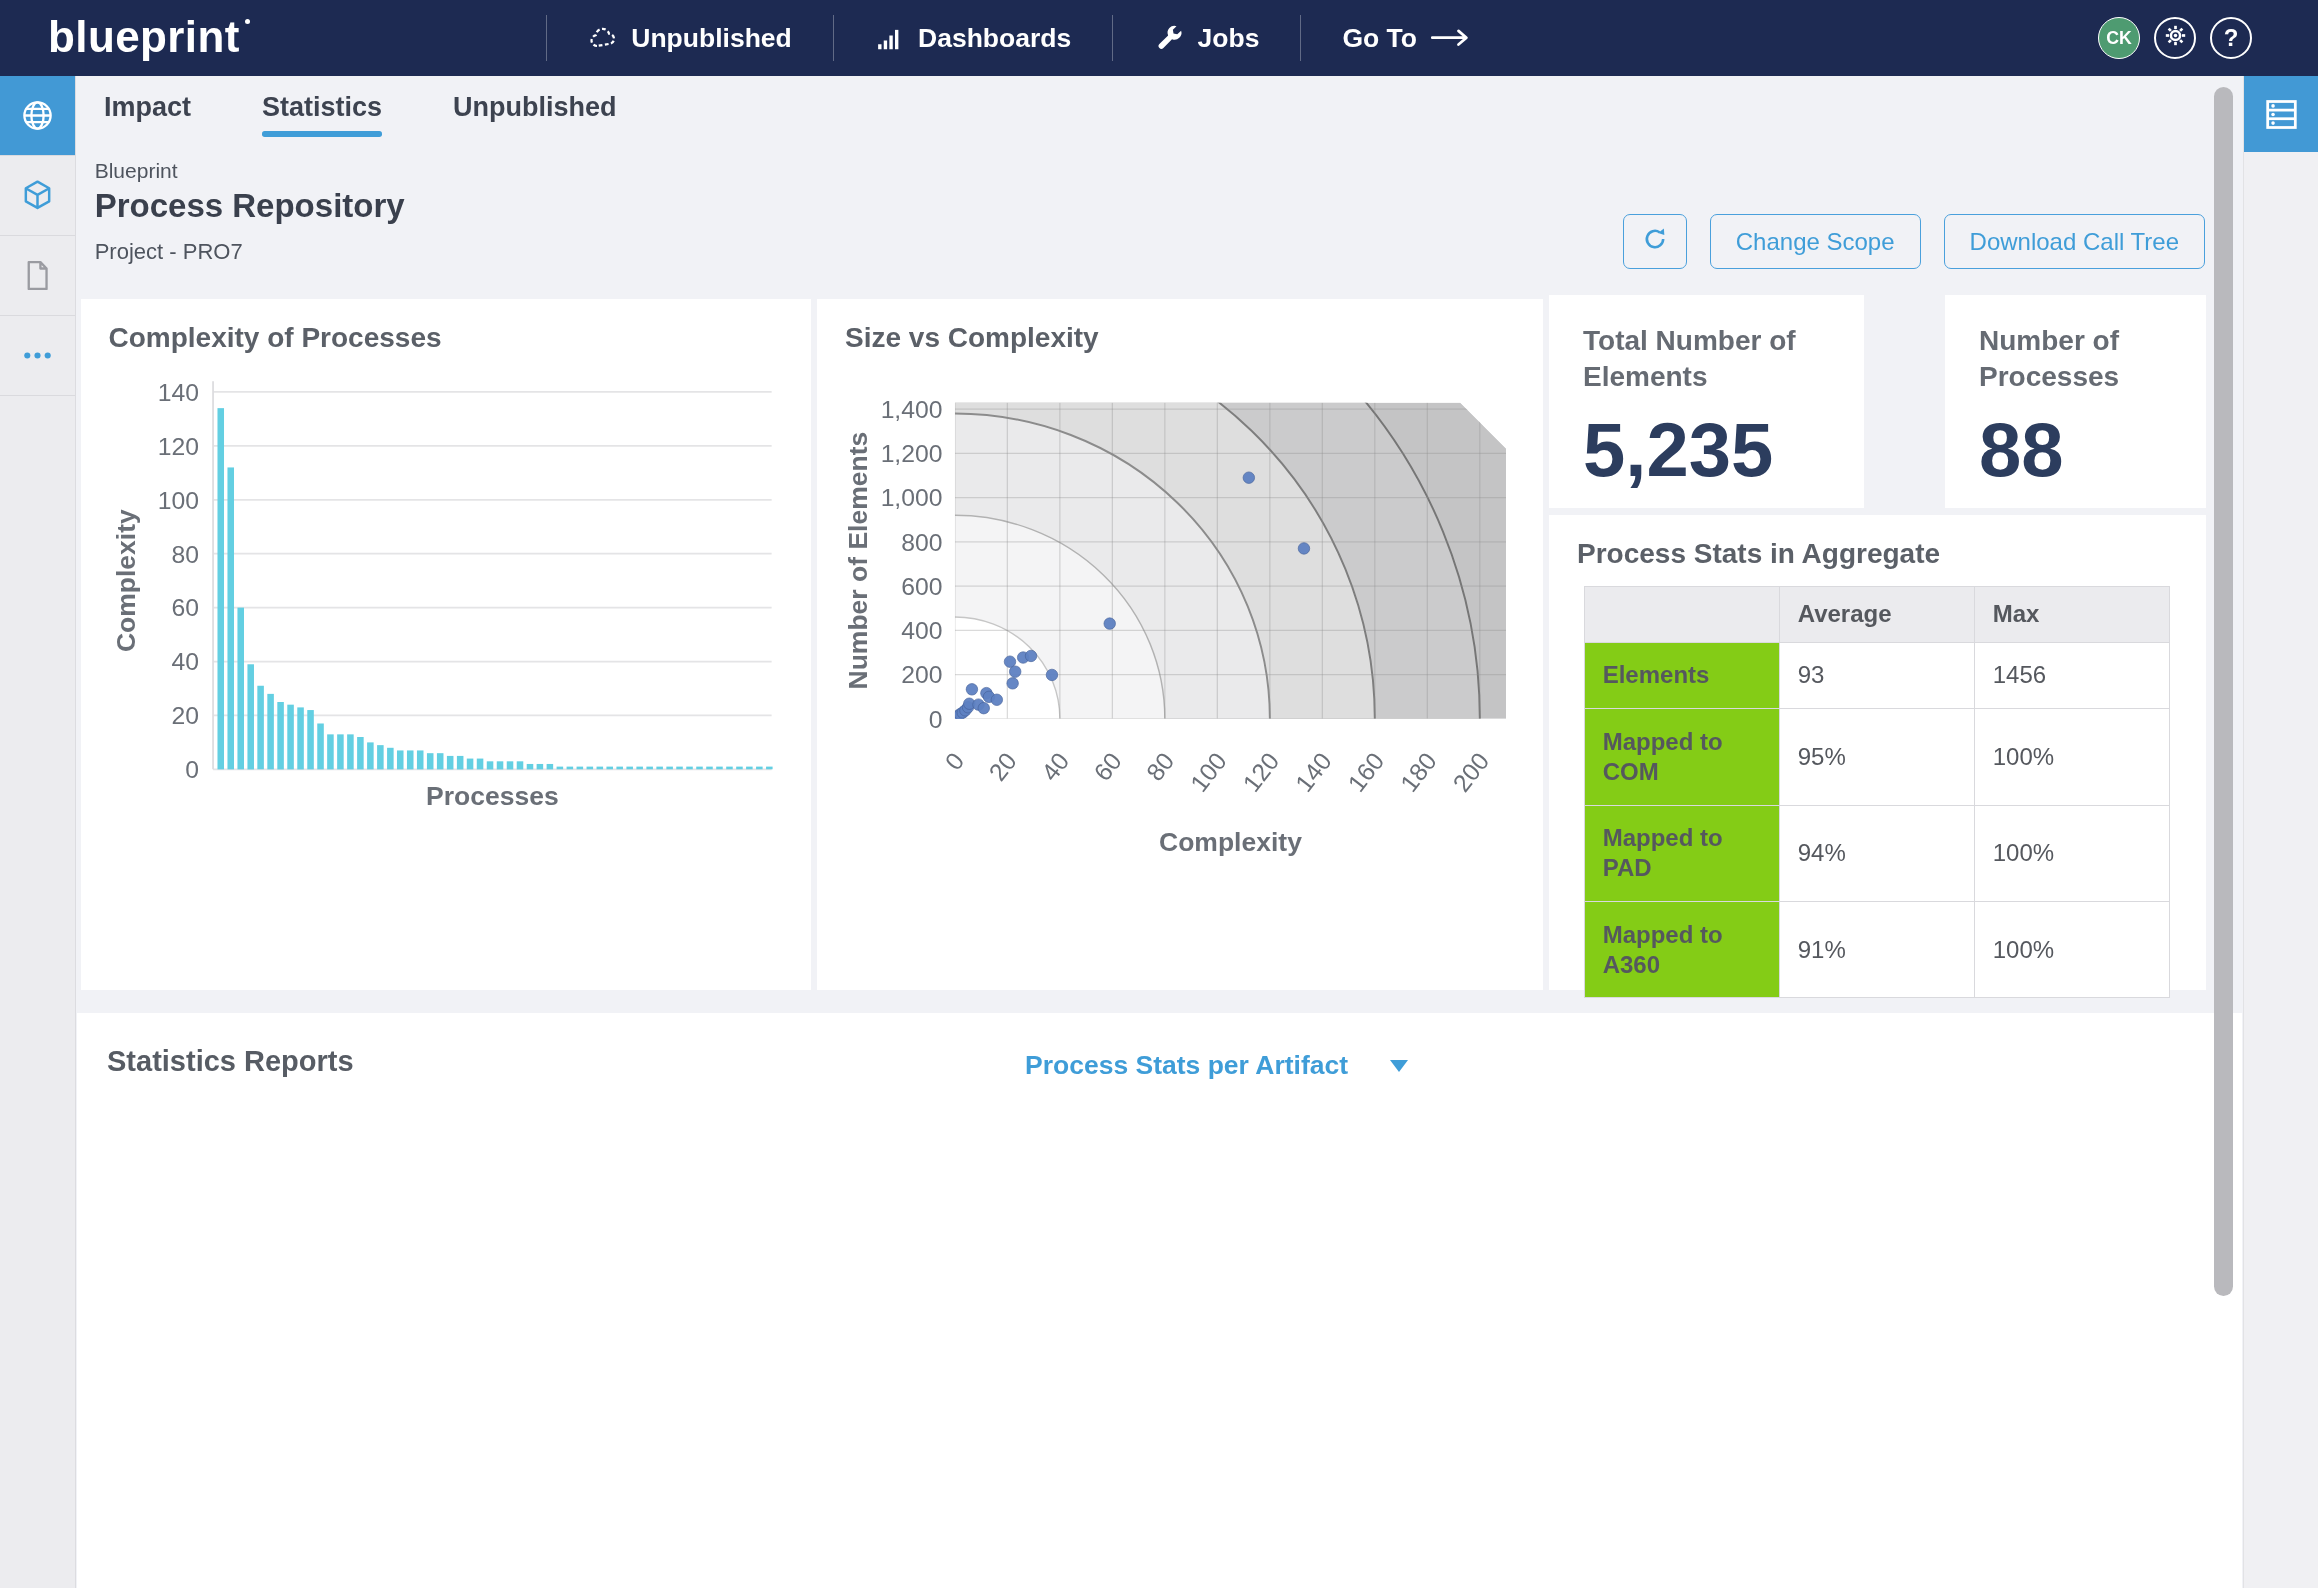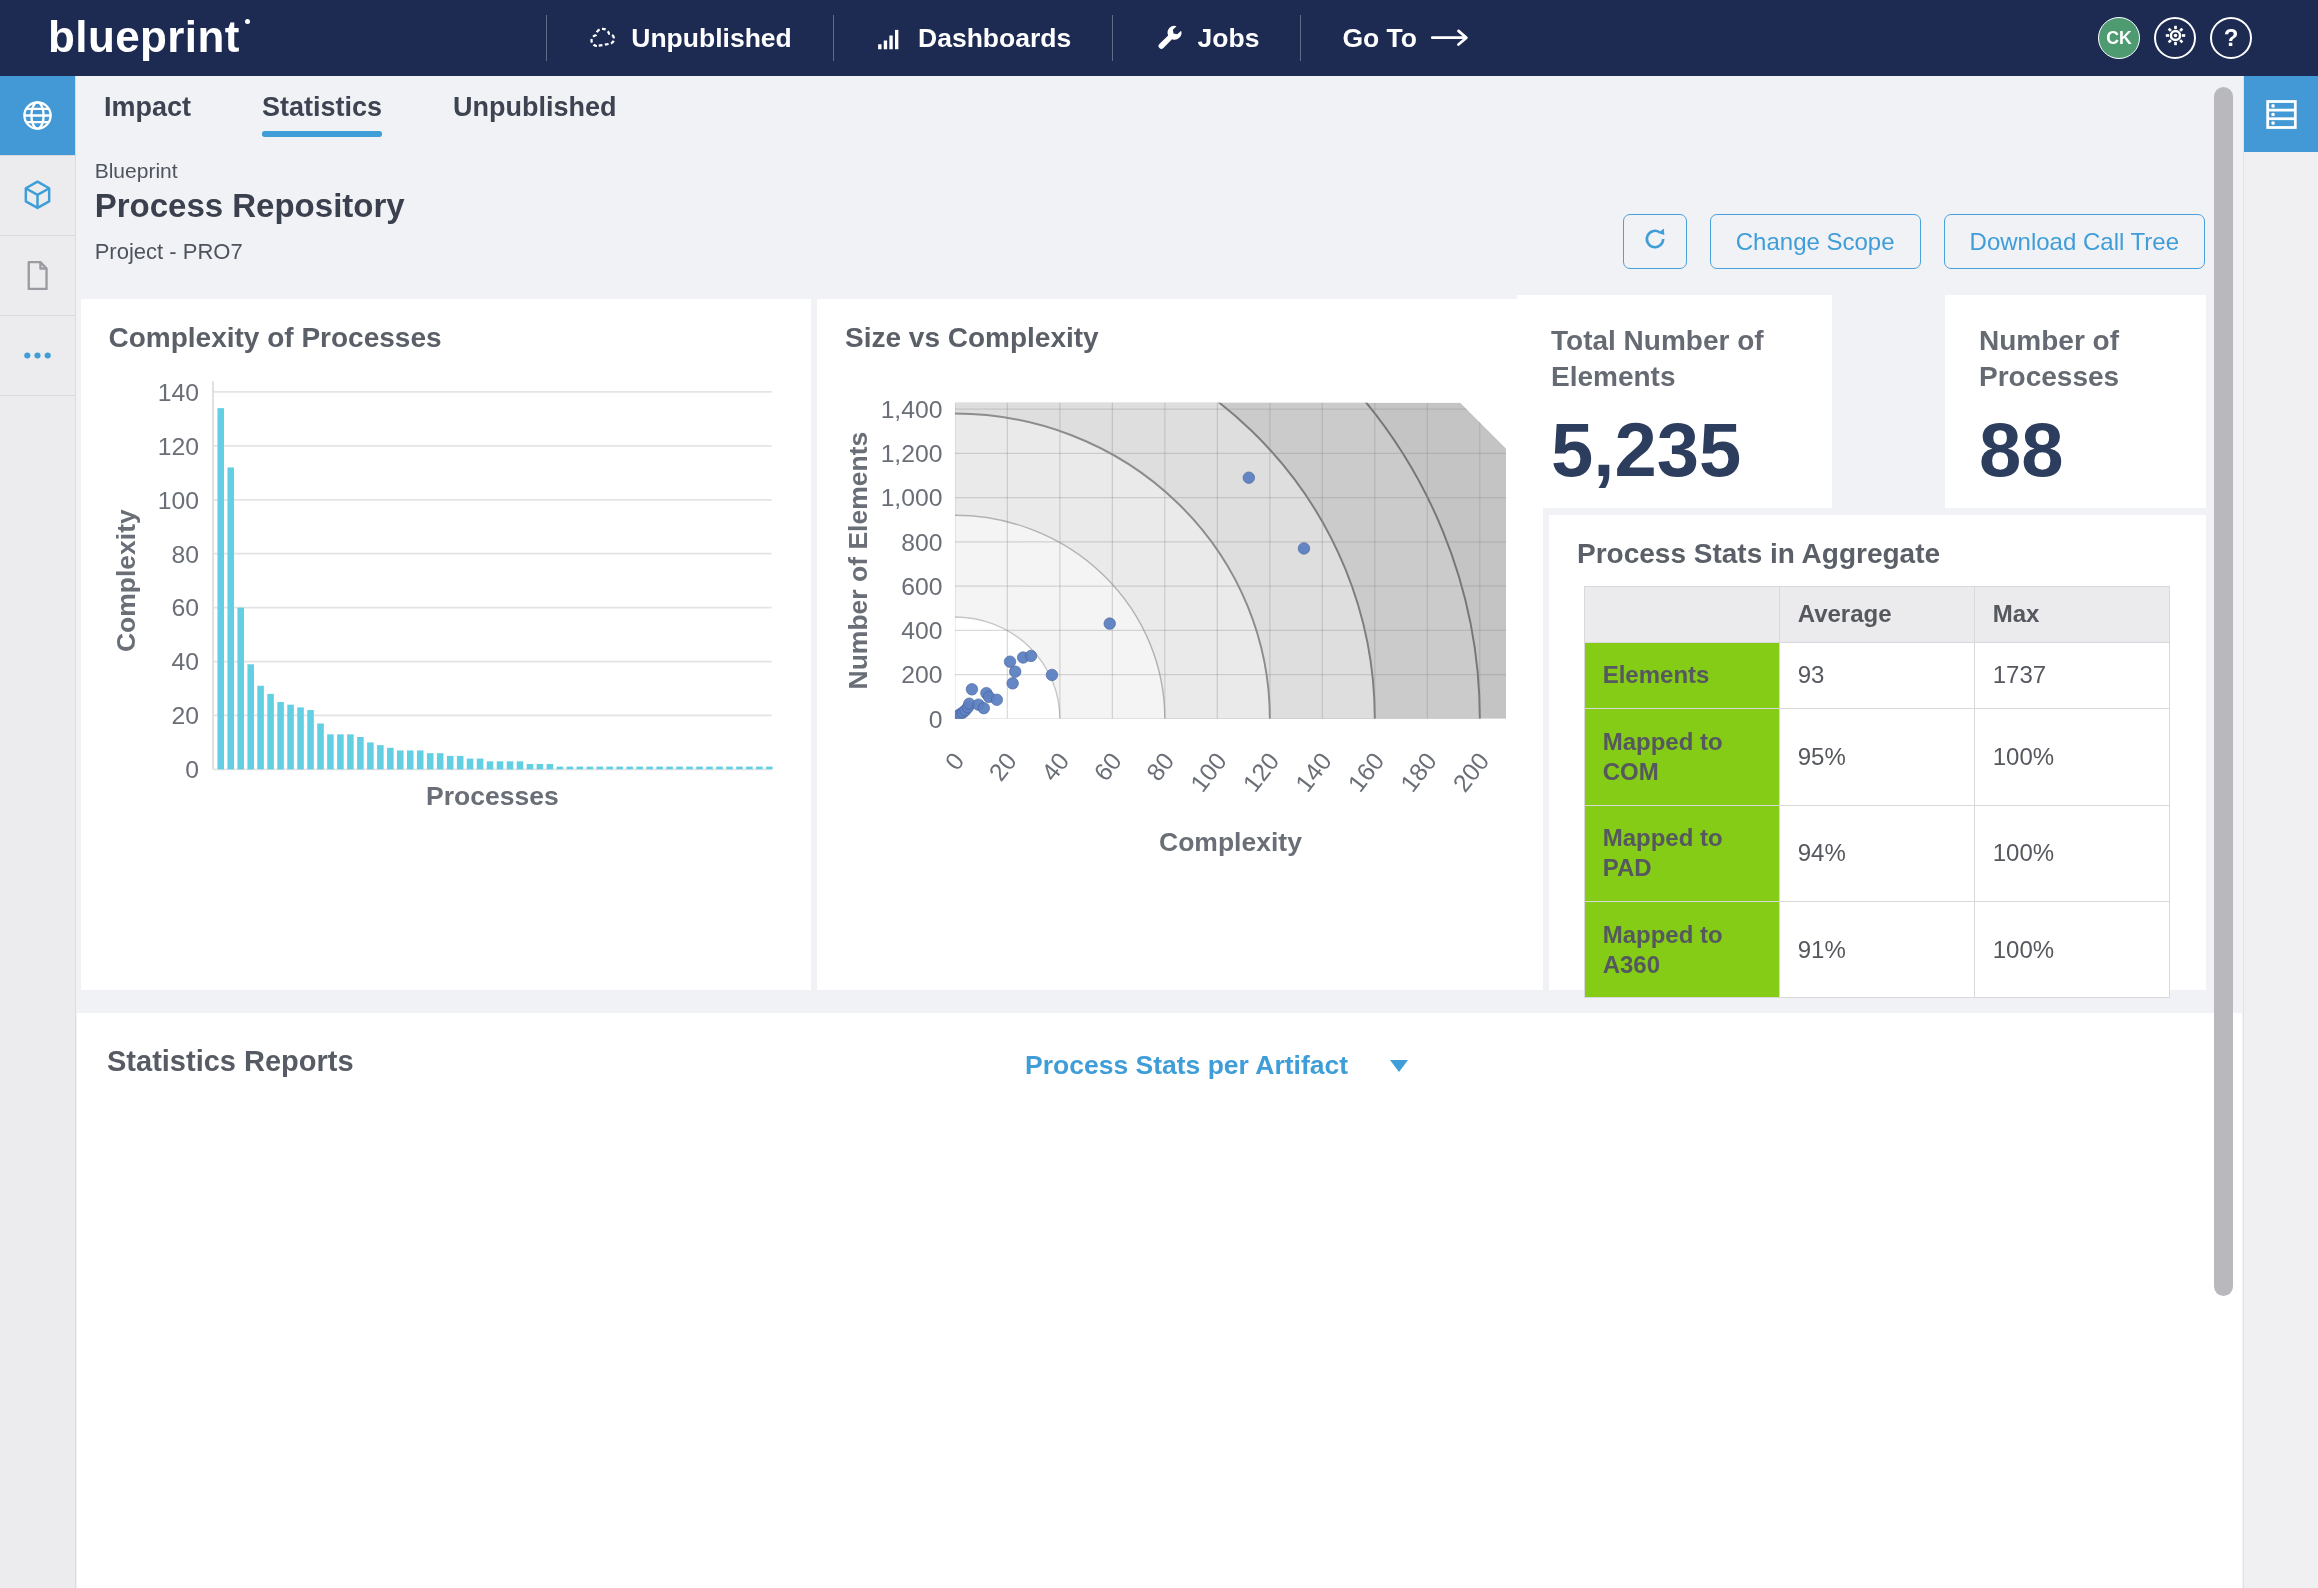--- a/index.html
+++ b/index.html
@@ -50,21 +50,21 @@
   .btn-outline svg{width:28px;height:28px;}
   .btn-icon{width:64px;justify-content:center;padding:0;box-sizing:border-box;}
 
   
   .card{position:absolute;background:#fff;}
   #card-bar{left:3.5px;top:223px;width:730px;height:691px;}
   #card-scatter{left:740px;top:223px;width:726px;height:691px;}
   .card-title{position:absolute;left:28px;top:23px;font-size:28px;font-weight:bold;color:#5b6068;}
   #bar-chart{position:absolute;left:26.5px;top:62px;}
   #scatter-chart{position:absolute;left:23px;top:62px;}
-  #stat-a{left:1440px;top:219px;width:315px;height:213px;}
+  #stat-a{left:1472px;top:219px;width:315px;height:213px;}
   #stat-b{left:1868px;top:219px;width:261px;height:213px;}
   .stat-label{position:absolute;left:34px;top:28px;font-size:28px;font-weight:bold;color:#666b73;line-height:1.3;right:26.5px;}
   .stat-value{position:absolute;left:34px;top:111px;font-size:76px;font-weight:bold;color:#2c3d5e;}
   #card-agg{left:1472px;top:439px;width:657px;height:475px;}
   .agg-table{position:absolute;left:35px;top:71px;width:586px;border-collapse:collapse;table-layout:fixed;}
   .agg-table th,.agg-table td{border:0.9px solid #d9d9dd;font-size:24px;color:#55585e;padding:17.7px 17.7px;text-align:left;
                               line-height:30px;white-space:pre-line;vertical-align:middle;}
   .agg-table thead th{background:#ebebee;font-weight:bold;padding:12.4px 17.7px;}
   .agg-table tbody th{background:#84cc16;font-weight:bold;}
   .agg-table tbody td{background:#fff;font-weight:normal;}
@@ -403,21 +403,21 @@
             <tr>
               <th></th>
               <th>Average</th>
               <th>Max</th>
             </tr>
           </thead>
         <tbody>
             <tr>
               <th>Elements</th>
               <td>93</td>
-              <td>1737</td>
+              <td>1456</td>
             </tr>
             <tr>
               <th>Mapped to
 COM</th>
               <td>95%</td>
               <td>100%</td>
             </tr>
             <tr>
               <th>Mapped to PAD</th>
               <td>94%</td>

